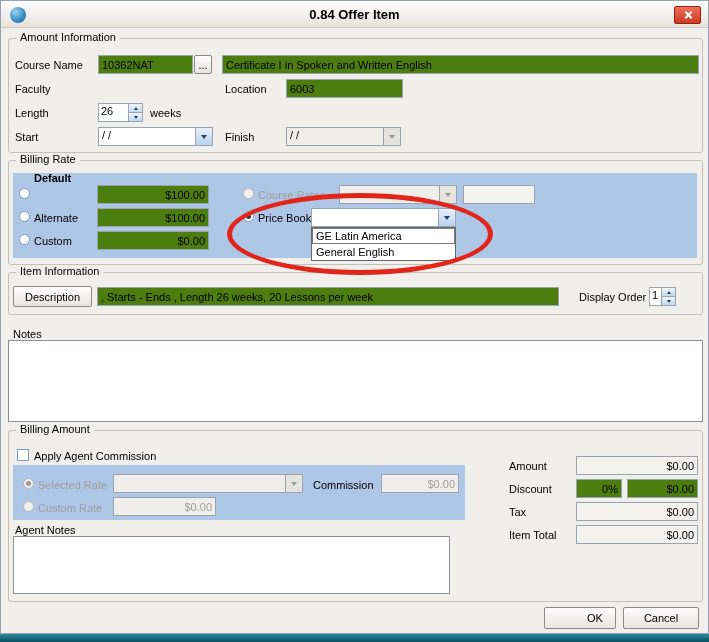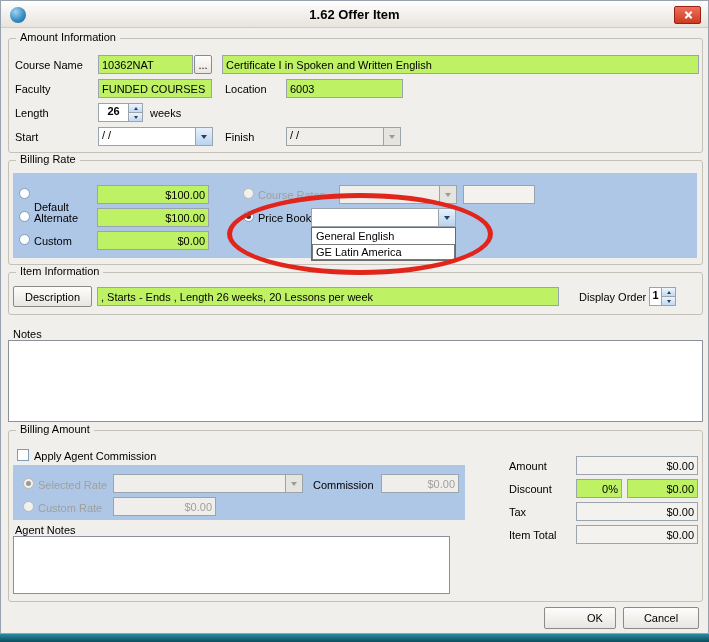--- a/index.html
+++ b/index.html
@@ -16,40 +16,40 @@
   .close-x { position:absolute; left:50%; top:50%; width:9px; height:9px; transform:translate(-50%,-50%); }
   .close-x::before,.close-x::after { content:""; position:absolute; left:4px; top:0; width:2px; height:9px; background:#fff; }
   .close-x::before { transform:rotate(45deg); }
   .close-x::after { transform:rotate(-45deg); }
 
   .groupbox { position:absolute; border:1px solid #c3c1b8; border-radius:3px; }
   .legend { position:absolute; top:-8px; left:7px; background:#f1efeb; padding:0 4px; font-size:11px; white-space:nowrap; }
   .lbl { position:absolute; font-size:11px; white-space:nowrap; }
   .lbl.disabled { color:#9f9f9c; }
 
-  .field { position:absolute; height:19px; background:#bef264; border:1px solid #9aa4ad; font-size:11px; padding:0 3px; display:flex; align-items:center; overflow:hidden; white-space:nowrap; }
+  .field { position:absolute; height:19px; background:#4d7c0f; border:1px solid #9aa4ad; font-size:11px; padding:0 3px; display:flex; align-items:center; overflow:hidden; white-space:nowrap; }
   .field.money { justify-content:flex-end; }
   .field.readonly { background:#f3f2ef; }
   .field.disabled { background:#efeeea; color:#9f9f9c; }
 
   .combo { position:absolute; height:19px; background:#fff; border:1px solid #9aa4ad; display:flex; }
   .combo-val { flex:1; padding:1px 3px; font-size:11px; overflow:hidden; white-space:nowrap; }
   .combo-btn { width:17px; background:linear-gradient(#e8f1fc,#b9d3ef); border-left:1px solid #9aa4ad; display:flex; align-items:center; justify-content:center; }
   .combo.disabled { background:#efeeea; }
   .combo.disabled .combo-btn { background:#e6e4df; }
   .combo.disabled .tri.down { border-top-color:#9b9b98; }
 
   .tri { width:0; height:0; display:inline-block; }
   .tri.down { border-left:3px solid transparent; border-right:3px solid transparent; border-top:4px solid #23415f; }
   .tri.up { border-left:3px solid transparent; border-right:3px solid transparent; border-bottom:4px solid #23415f; }
   .tri.tiny.down { border-left:2px solid transparent; border-right:2px solid transparent; border-top:3px solid #23415f; }
   .tri.tiny.up { border-left:2px solid transparent; border-right:2px solid transparent; border-bottom:3px solid #23415f; }
 
   .spinner { position:absolute; height:19px; border:1px solid #9aa4ad; background:#fff; display:flex; }
-  .spin-val { flex:1; text-align:center; padding:1px 2px; font-size:11px;font-weight:bold; }
+  .spin-val { flex:1; text-align:left; padding:1px 2px; font-size:11px; }
   .spin-btns { width:14px; display:flex; flex-direction:column; border-left:1px solid #9aa4ad; }
   .spin-up,.spin-down { flex:1; display:flex; align-items:center; justify-content:center; background:linear-gradient(#eef4fc,#c3d8f1); cursor:pointer; }
   .spin-up { border-bottom:1px solid #9aa4ad; }
 
   .radio { position:absolute; width:11px; height:11px; border:1px solid #7f9db9; border-radius:50%; background:#fff; }
   .radio.checked::after { content:""; position:absolute; left:2px; top:2px; width:5px; height:5px; border-radius:50%; background:#3c3c3c; }
   .radio.disabled { border-color:#b8b8b4; background:#f2f1ee; }
   .radio.disabled.checked::after { background:#9a9a97; }
   .checkbox { position:absolute; width:12px; height:12px; border:1px solid #7f9db9; background:#fff; }
 
@@ -66,36 +66,35 @@
   .textbox { position:absolute; background:#fff; border:1px solid #8a9199; }
 </style>
 </head>
 <body>
 
 <div id="window">
   <div class="dialog">
 
     <div class="titlebar">
       <span class="app-icon"></span>
-      <div class="title-text">1.62 Offer Item</div>
+      <div class="title-text">0.84 Offer Item</div>
       <div class="close-btn">
           <span class="close-x"></span>
         </div>
     </div>
 
     <div class="groupbox" style="left:7px;top:37px;width:695px;height:115px;">
       <span class="legend">Amount Information</span>
     </div>
     <span class="lbl" style="left:14px;top:58px;">Course Name</span>
     <div class="field" style="left:97px;top:54px;width:95px;">10362NAT</div>
     <div class="btn" style="left:193px;top:54px;width:18px;height:19px;">...</div>
     <div class="field" style="left:221px;top:54px;width:477px;">Certificate I in Spoken and Written English</div>
 
     <span class="lbl" style="left:14px;top:82px;">Faculty</span>
-    <div class="field" style="left:97px;top:78px;width:114px;">FUNDED COURSES</div>
     <span class="lbl" style="left:224px;top:82px;">Location</span>
     <div class="field" style="left:285px;top:78px;width:117px;text-align:center;">6003</div>
 
     <span class="lbl" style="left:14px;top:106px;">Length</span>
     <div class="spinner" style="left:97px;top:102px;width:45px;">
       <span class="spin-val">26</span>
       <span class="spin-btns">
         <span class="spin-up">
             <span class="tri tiny up"></span>
           </span>
@@ -120,21 +119,21 @@
           <span class="tri down"></span>
         </span>
     </div>
 
     <div class="groupbox" style="left:7px;top:159px;width:695px;height:105px;">
       <span class="legend">Billing Rate</span>
     </div>
     <div class="blue-panel" style="left:12px;top:172px;width:684px;height:85px;"></div>
 
     <span class="radio" style="left:18px;top:187px;"></span>
-    <span class="lbl" style="left:33px;top:200px;">Default</span>
+    <span class="lbl" style="left:33px;top:171px;font-weight:bold;">Default</span>
     <div class="field money" style="left:96px;top:184px;width:112px;">$100.00</div>
 
     <span class="radio" style="left:18px;top:210px;"></span>
     <span class="lbl" style="left:33px;top:211px;">Alternate</span>
     <div class="field money" style="left:96px;top:207px;width:112px;">$100.00</div>
 
     <span class="radio" style="left:18px;top:233px;"></span>
     <span class="lbl" style="left:33px;top:234px;">Custom</span>
     <div class="field money" style="left:96px;top:230px;width:112px;">$0.00</div>
 
@@ -150,22 +149,22 @@
 
     <span class="radio checked" style="left:242px;top:210px;"></span>
     <span class="lbl" style="left:257px;top:211px;">Price Book</span>
     <div class="combo" style="left:310px;top:207px;width:145px;z-index:35;">
       <span class="combo-val"></span>
       <span class="combo-btn">
           <span class="tri down"></span>
         </span>
     </div>
     <div class="dropdown-list" style="left:310px;top:226px;width:145px;">
+      <div class="list-item focused">GE Latin America</div>
       <div class="list-item">General English</div>
-      <div class="list-item focused">GE Latin America</div>
     </div>
     <div class="annotation-ellipse"></div>
 
     <div class="groupbox" style="left:7px;top:271px;width:695px;height:43px;">
       <span class="legend">Item Information</span>
     </div>
     <div class="btn" style="left:12px;top:285px;width:79px;height:21px;">Description</div>
     <div class="field" style="left:96px;top:286px;width:462px;">, Starts  - Ends , Length 26 weeks, 20 Lessons per week</div>
     <span class="lbl" style="left:578px;top:290px;">Display Order</span>
     <div class="spinner" style="left:648px;top:286px;width:27px;">

